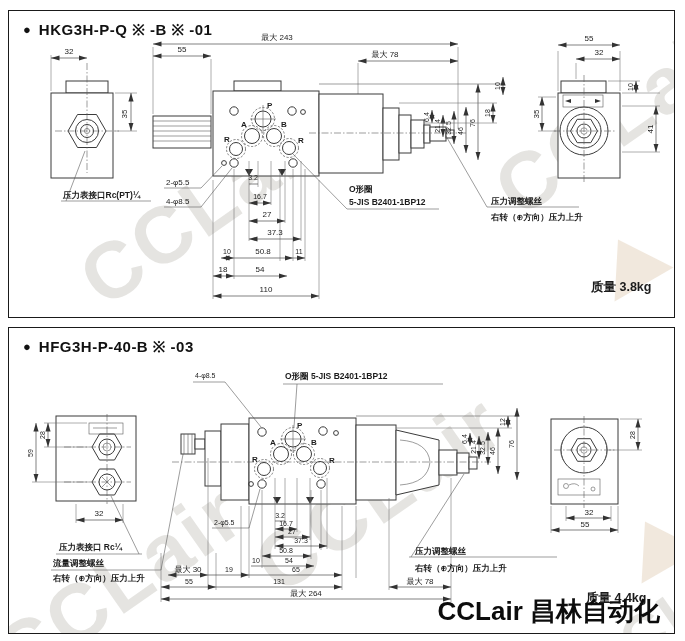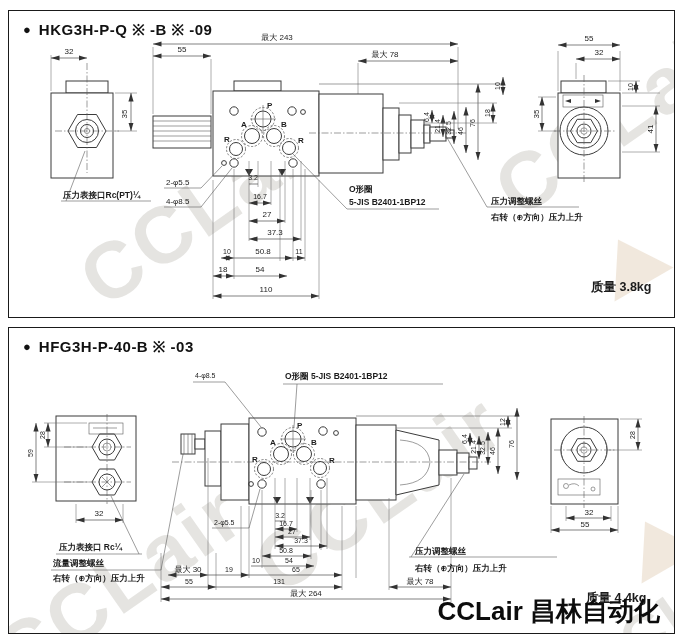--- a/index.html
+++ b/index.html
@@ -37,21 +37,21 @@
 
 <div class="page">
 
   <div class="panel panel1">
     <div class="wm" style="left:55px;top:150px;font-size:80px;">CCLair</div>
     <div class="wm" style="left:470px;top:60px;font-size:80px;">CCLair</div>
     <div class="tri" style="left:588px;top:225px;transform:rotate(-30deg);"></div>
 
     <div class="title-row">
       <span class="bullet">●</span>
-      <span class="ptitle">HKG3H-P-Q ※ -B ※ -09</span>
+      <span class="ptitle">HKG3H-P-Q ※ -B ※ -01</span>
     </div>
 
     <svg width="665" height="303" viewBox="0 0 665 303">
       <defs>
         <marker id="ae1" markerWidth="10" markerHeight="7" refX="8.5" refY="3" orient="auto" markerUnits="userSpaceOnUse">
           <path d="M0,0.4 L8.5,3 L0,5.6 z" fill="#333"></path>
           </marker>
         <marker id="as1" markerWidth="10" markerHeight="7" refX="0.5" refY="3" orient="auto" markerUnits="userSpaceOnUse">
           <path d="M9,0.4 L0.5,3 L9,5.6 z" fill="#333"></path>
           </marker>

